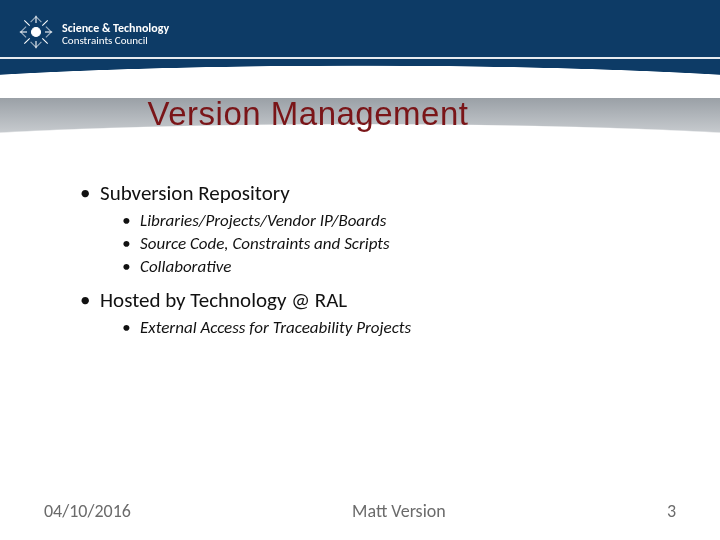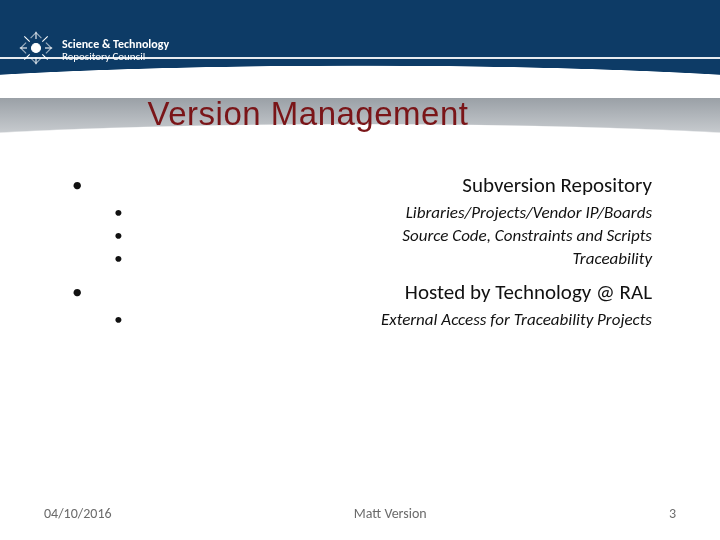--- a/index.html
+++ b/index.html
@@ -50,21 +50,21 @@
     content: "";
     position: absolute;
     left: 0;
     right: 0;
     top: 0;
     height: 58px;
     background: radial-gradient(ellipse 900px 54px at 50% 100%, #ffffff 58%, transparent 60%);
   }
   .logo {
     position: absolute;
-    top: 30px;
+    top: 14px;
     left: 18px;
     display: flex;
     align-items: center;
     color: #ffffff;
   }
   .logo svg {
     width: 36px;
     height: 36px;
     margin-right: 8px;
   }
@@ -97,23 +97,22 @@
   .body {
     position: absolute;
     top: 164px;
     left: 60px;
     width: 600px;
     color: #111;
     font-family: "Trebuchet MS", Calibri, Arial, sans-serif;
   }
   ul.top {
     list-style: none;
-    margin: 8px;
+    margin: 16px;
     padding: 0;
-    text-align: right;
   }
   ul.top > li {
     font-size: 21px;
     margin-bottom: 4px;
     position: relative;
     padding-left: 24px;
   }
   ul.top > li::before {
     content: "•";
     position: absolute;
@@ -142,21 +141,21 @@
   }
   .footer {
     position: absolute;
     bottom: 18px;
     left: 0;
     width: 720px;
     display: flex;
     justify-content: space-between;
     align-items: center;
     font-family: Calibri, Arial, sans-serif;
-    font-size: 14px;
+    font-size: 18px;
     color: #6b6b6b;
     padding: 0 44px 0 44px;
     box-sizing: border-box;
   }
 </style>
 </head>
 <body>
 
 <div class="header-band"></div>
 <div class="header-divider"></div>
@@ -181,34 +180,34 @@
         <line x1="3" y1="20" x2="9" y2="26" opacity="0.6"></line>
         <line x1="37" y1="20" x2="31" y2="14" opacity="0.6"></line>
         <line x1="37" y1="20" x2="31" y2="26" opacity="0.6"></line>
         <line x1="20" y1="37" x2="14" y2="31" opacity="0.6"></line>
         <line x1="20" y1="37" x2="26" y2="31" opacity="0.6"></line>
       </g>
     </svg>
   </span>
   <span class="logo-text">
     <span class="logo-line1">Science &amp; Technology</span>
-    <span class="logo-line2">Repository Council</span>
+    <span class="logo-line2">Constraints Council</span>
   </span>
 </div>
 
 <div class="title">Version Management</div>
 
 <div class="body">
   <ul class="top">
     <li>
       <span>Subversion Repository</span>
       <ul class="sub">
         <li>Libraries/Projects/Vendor IP/Boards</li>
         <li>Source Code, Constraints and Scripts</li>
-        <li>Traceability</li>
+        <li>Collaborative</li>
       </ul>
     </li>
     <li>
       <span>Hosted by Technology @ RAL</span>
       <ul class="sub">
         <li>External Access for Traceability Projects</li>
       </ul>
     </li>
   </ul>
 </div>

